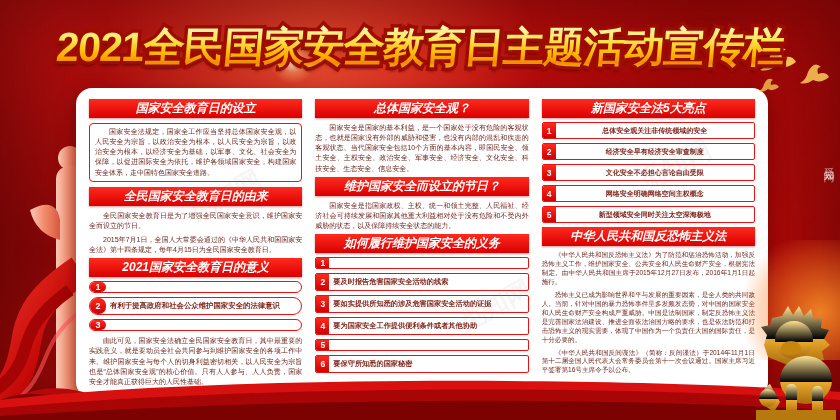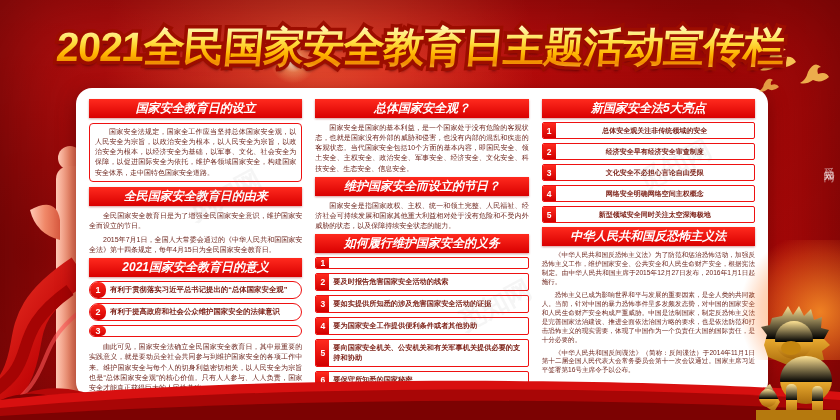--- a/index.html
+++ b/index.html
@@ -108,21 +108,20 @@
           <div class="para">国家安全法规定，国家全工作应当坚持总体国家安全观，以人民安全为宗旨，以政治安全为根本，以人民安全为宗旨，以政治安全为根本，以经济安全为基础，以军事、文化、社会安全为保障，以促进国际安全为依托，维护各领域国家安全，构建国家安全体系，走中国特色国家安全道路。</div>
         </div>
 
         <div class="sec-h">全民国家安全教育日的由来</div>
         <div class="para">全民国家安全教育日是为了增强全民国家安全意识，维护国家安全而设立的节日。</div>
         <div class="para">2015年7月1日，全国人大常委会通过的《中华人民共和国国家安全法》第十四条规定，每年4月15日为全民国家安全教育日。</div>
 
         <div class="sec-h">2021国家安全教育日的意义</div>
         <div class="pill">
           <span class="num">1</span>
-          <span class="txt">有利于贯彻落实习近平总书记提出的“总体国家安全观”</span>
         </div>
         <div class="pill">
           <span class="num">2</span>
           <span class="txt">有利于提高政府和社会公众维护国家安全的法律意识</span>
         </div>
         <div class="pill">
           <span class="num">3</span>
         </div>
         <div class="para">由此可见，国家安全法确立全民国家安全教育日，其中最重要的实践意义，就是要动员全社会共同参与到维护国家安全的各项工作中来。维护国家安全与每个人的切身利益密切相关，以人民安全为宗旨也是“总体国家安全观”的核心价值。只有人人参与、人人负责，国家安全才能真正获得巨大的人民性基础。</div>
       </div>
@@ -145,21 +144,20 @@
         <div class="sq">
           <span class="num">3</span>
           <span class="txt">要如实提供所知悉的涉及危害国家安全活动的证据</span>
         </div>
         <div class="sq">
           <span class="num">4</span>
           <span class="txt">要为国家安全工作提供便利条件或者其他协助</span>
         </div>
         <div class="sq">
           <span class="num">5</span>
-          <span class="txt">要向国家安全机关、公安机关和有关军事机关提供必要的支持和协助</span>
         </div>
         <div class="sq">
           <span class="num">6</span>
           <span class="txt">要保守所知悉的国家秘密</span>
         </div>
 
       </div>
 
       <div class="col col3">
         <div class="sec-h">新国家安全法5大亮点</div>

